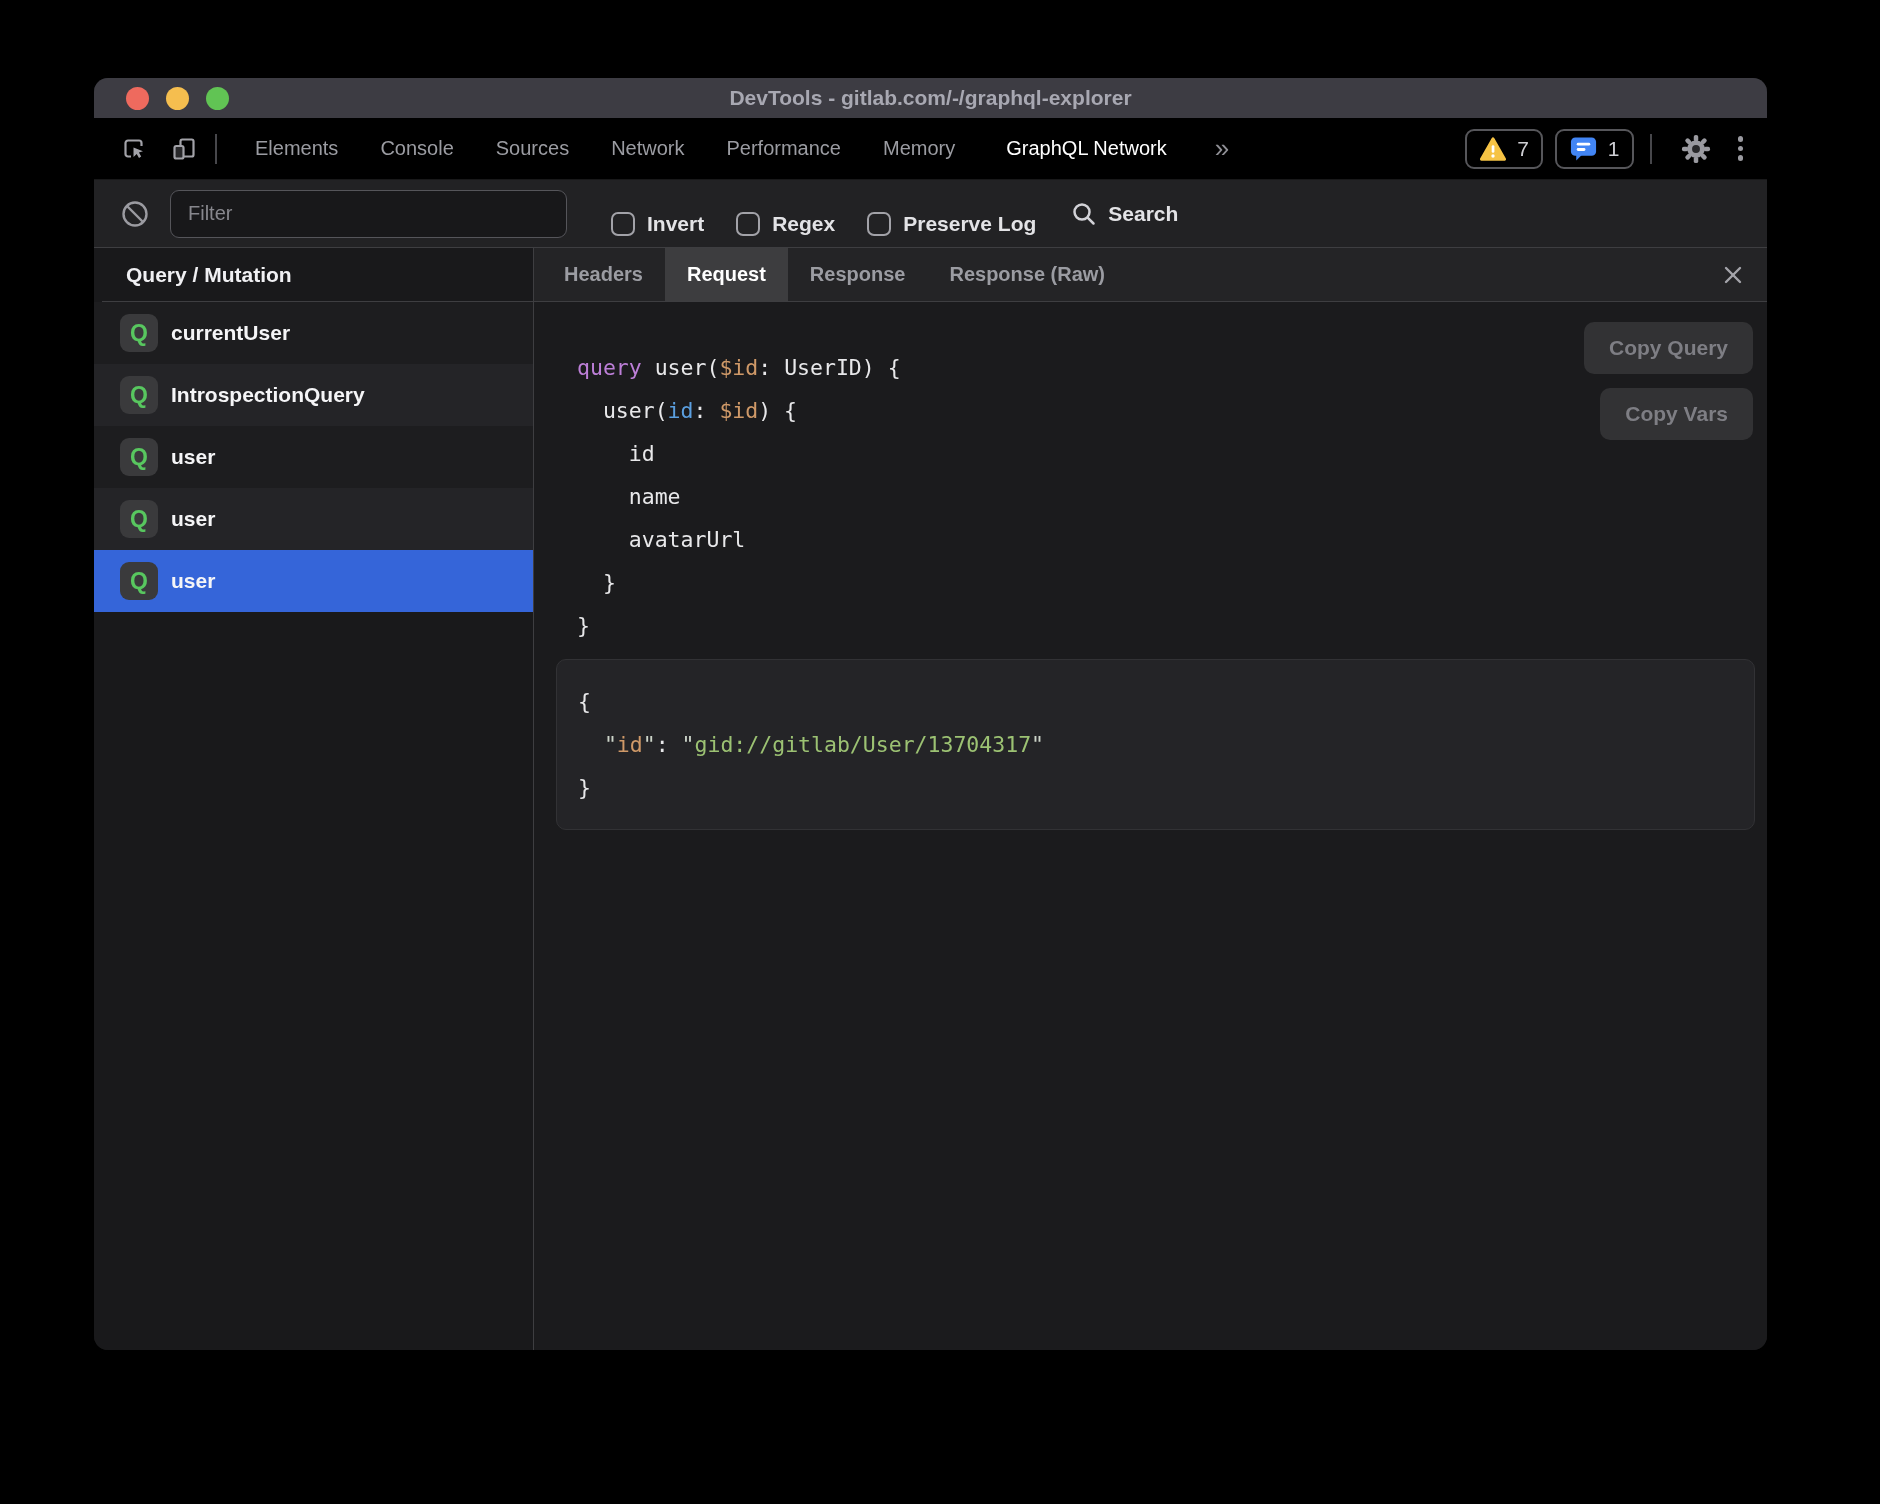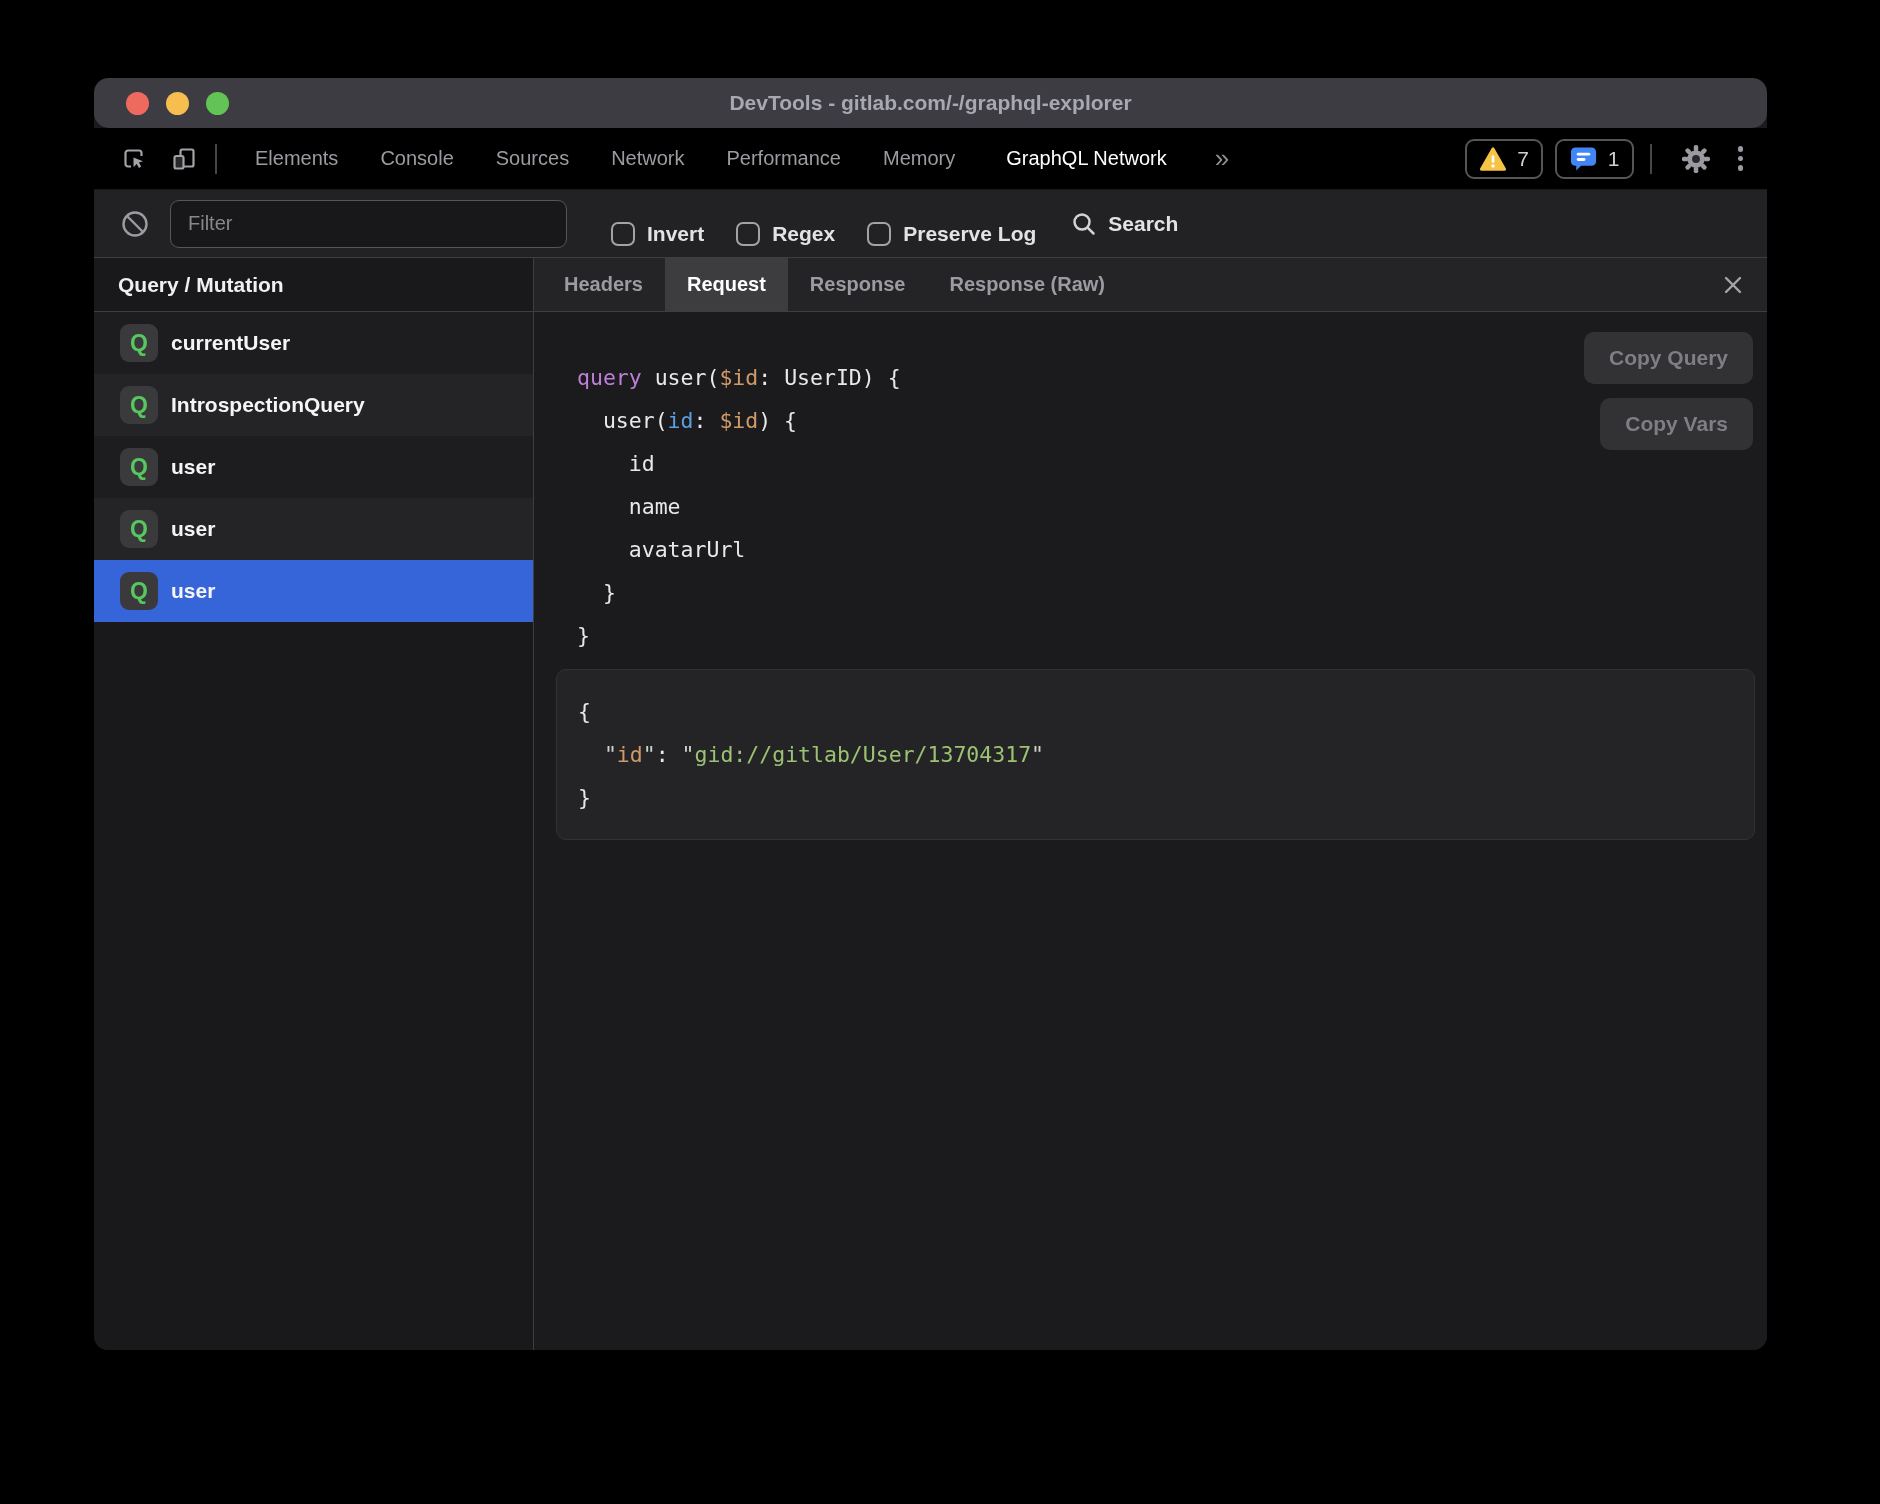--- a/index.html
+++ b/index.html
@@ -6,22 +6,22 @@
   html, body { width: 1880px; height: 1504px; background: #000; overflow: hidden; }
   body { font-family: "Liberation Sans", sans-serif; position: relative; }
 
   .window {
     position: absolute; left: 94px; top: 78px; width: 1673px; height: 1272px;
     background: #1b1b1d; border-radius: 14px; overflow: hidden;
     display: flex; flex-direction: column;
   }
 
   
-  .titlebar { height: 50px; flex-shrink: 0; background: #3d3c43; position: relative;
-    display: flex; align-items: center; border-radius: 15px; }
+  .titlebar { height: 40px; flex-shrink: 0; background: #3d3c43; position: relative;
+    display: flex; align-items: center; }
   .traffic { position: absolute; left: 32px; top: 0; height: 100%; display: flex; align-items: center; gap: 17px; }
   .light { width: 23px; height: 23px; border-radius: 50%; }
   .light.red { background: #ee6a5e; }
   .light.yellow { background: #f5be4f; }
   .light.green { background: #61c454; }
   .win-title { flex: 1; text-align: center; color: #a8a8b2; font-size: 21px; font-weight: bold; }
 
   
   .tabbar { height: 62px; flex-shrink: 0; background: #000000; border-bottom: 1px solid #19191a;
     display: flex; align-items: stretch; padding-left: 26px; }
@@ -52,21 +52,21 @@
   .checkbox { width: 24px; height: 24px; border: 2.5px solid #a2a2a8; border-radius: 7px; margin-right: 12px; flex-shrink: 0; }
   .cb-label, .search-label { color: #e3e3e6; font-size: 21px; font-weight: 600; white-space: nowrap; }
   .search-wrap { display: flex; align-items: center; gap: 10px; margin-left: 34px; }
 
   
   .content { flex: 1; display: flex; min-height: 0; }
 
   .sidebar { width: 440px; flex-shrink: 0; background: #19191b; border-right: 1px solid #3e3e41;
     display: flex; flex-direction: column; }
   .sidebar-header { height: 54px; flex-shrink: 0; display: flex; align-items: center; padding-left: 24px;
-    color: #f0f0f3; font-size: 21px; font-weight: bold; border-bottom: 1px solid #3e3e41; }
+    color: #f0f0f3; font-size: 21px; font-weight: bold; border-bottom: 1px solid #3e3e41; margin-left: 8px; }
   .list-row { height: 62px; display: flex; align-items: center; padding-left: 26px; gap: 13px; }
   .row-odd { background: #1d1d1f; }
   .row-even { background: #242427; }
   .row-selected { background: #3565d9; }
   .q-badge { width: 38px; height: 38px; border-radius: 9px; background: #3a3a3c; color: #58c75f;
     font-size: 23px; font-weight: bold; display: flex; align-items: center; justify-content: center; flex-shrink: 0; }
   .row-label { color: #f5f5f7; font-size: 21px; font-weight: bold; }
 
   .panel { flex: 1; min-width: 0; background: #1b1b1d; display: flex; flex-direction: column; }
   .req-tabbar { height: 54px; flex-shrink: 0; background: #242426; border-bottom: 1px solid #3e3e41;

